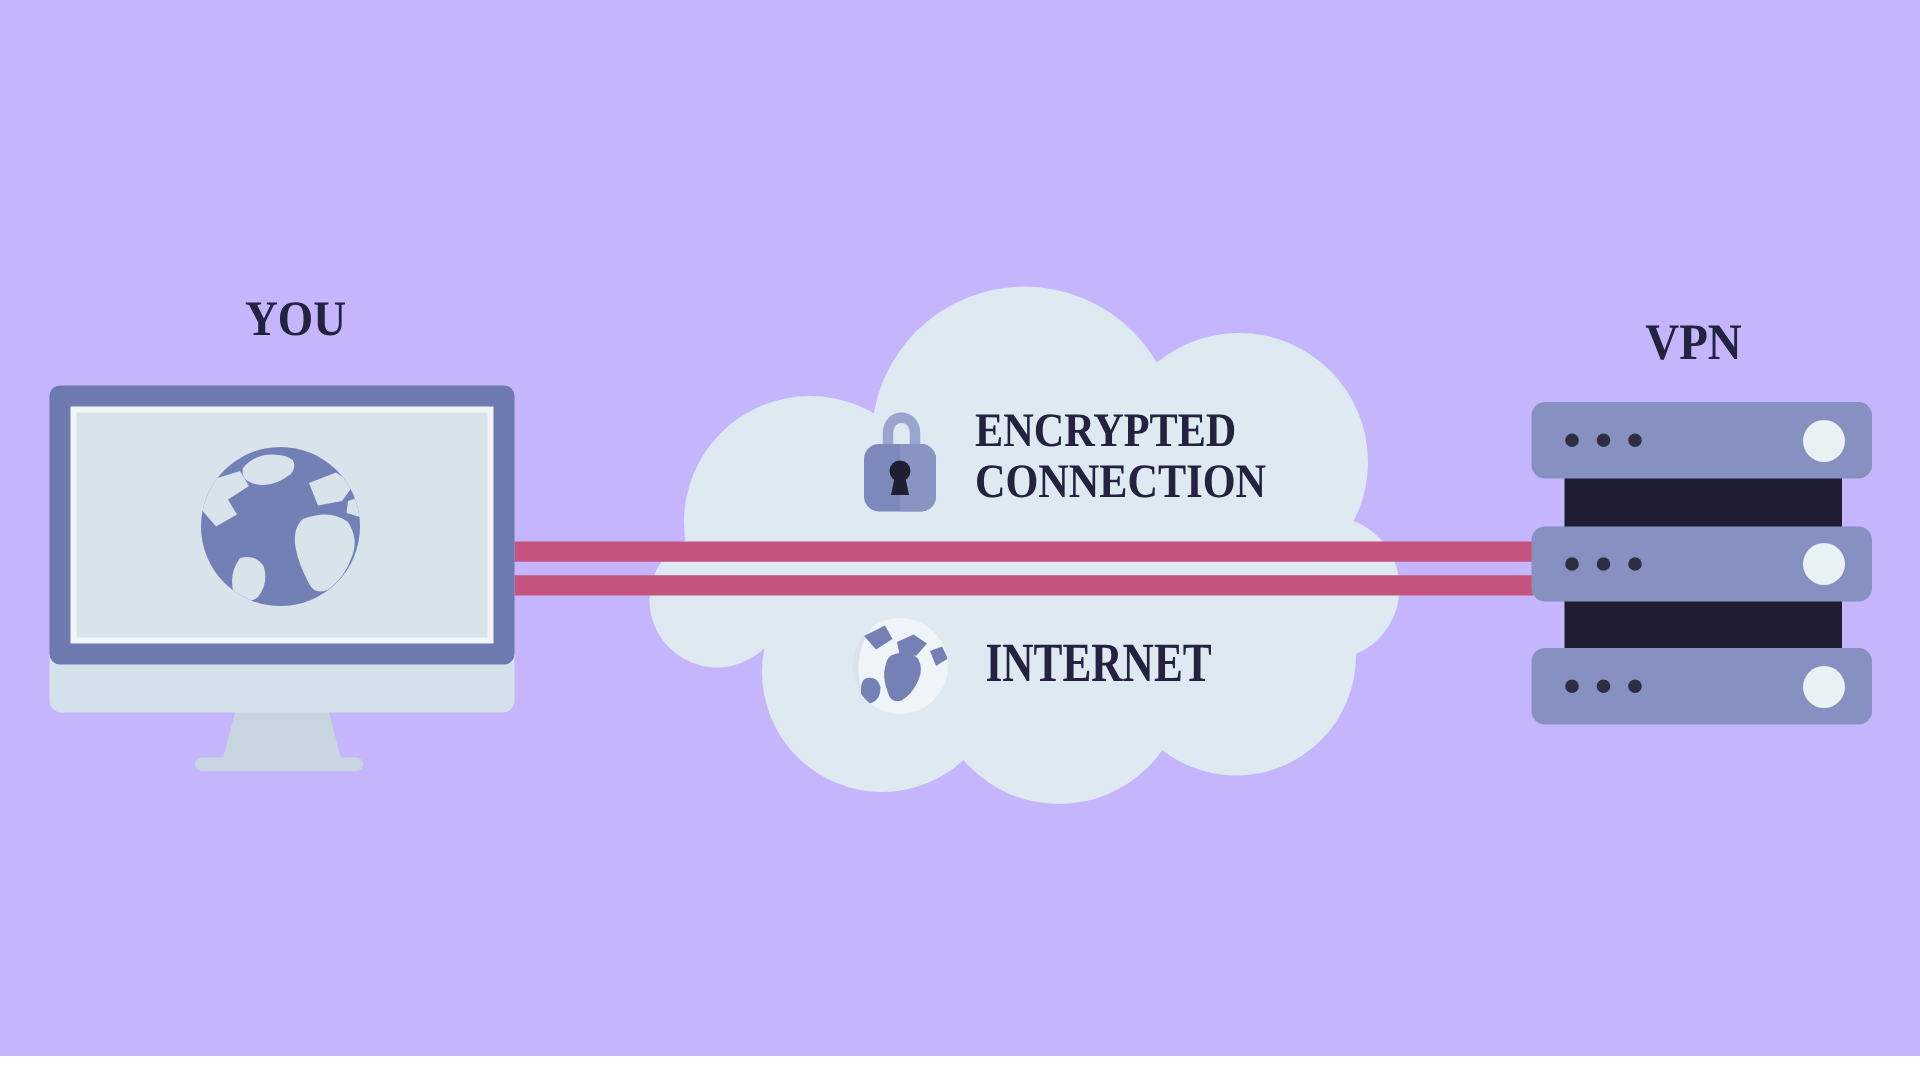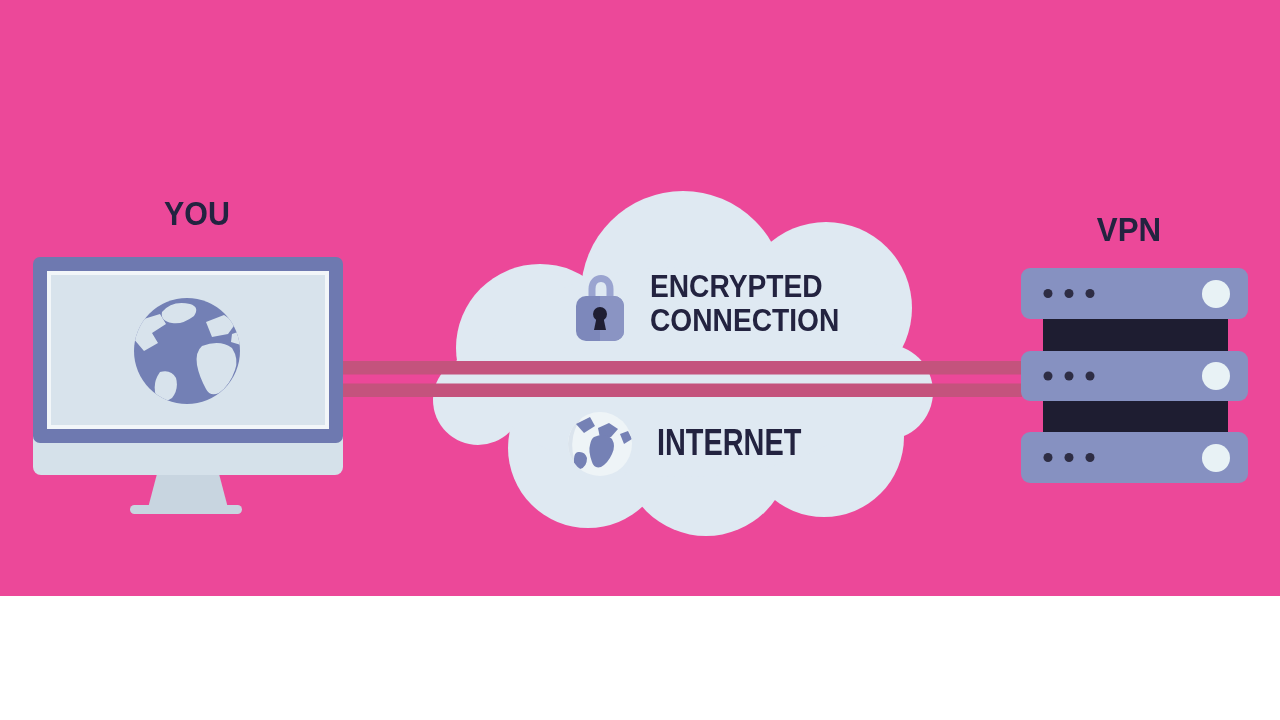--- a/index.html
+++ b/index.html
@@ -1,21 +1,21 @@
 <!DOCTYPE html>
 <html><head>
 <meta charset="utf-8">
 <style>
   html,body{margin:0;padding:0;}
   .canvas{
     position:relative;
-    width:1280px;height:596px;
-    background:#ec4899;
+    width:1280px;height:704px;
+    background:#c4b5fd;
     overflow:hidden;
-    font-family:Liberation Sans, sans-serif;
+    font-family:Liberation Serif, serif;
   }
   .scene{position:absolute;left:0;top:0;width:1280px;height:720px;}
   .label{
     position:absolute;
     font-weight:bold;
     color:#232340;
     line-height:1;
     white-space:nowrap;
     z-index:5;
   }

